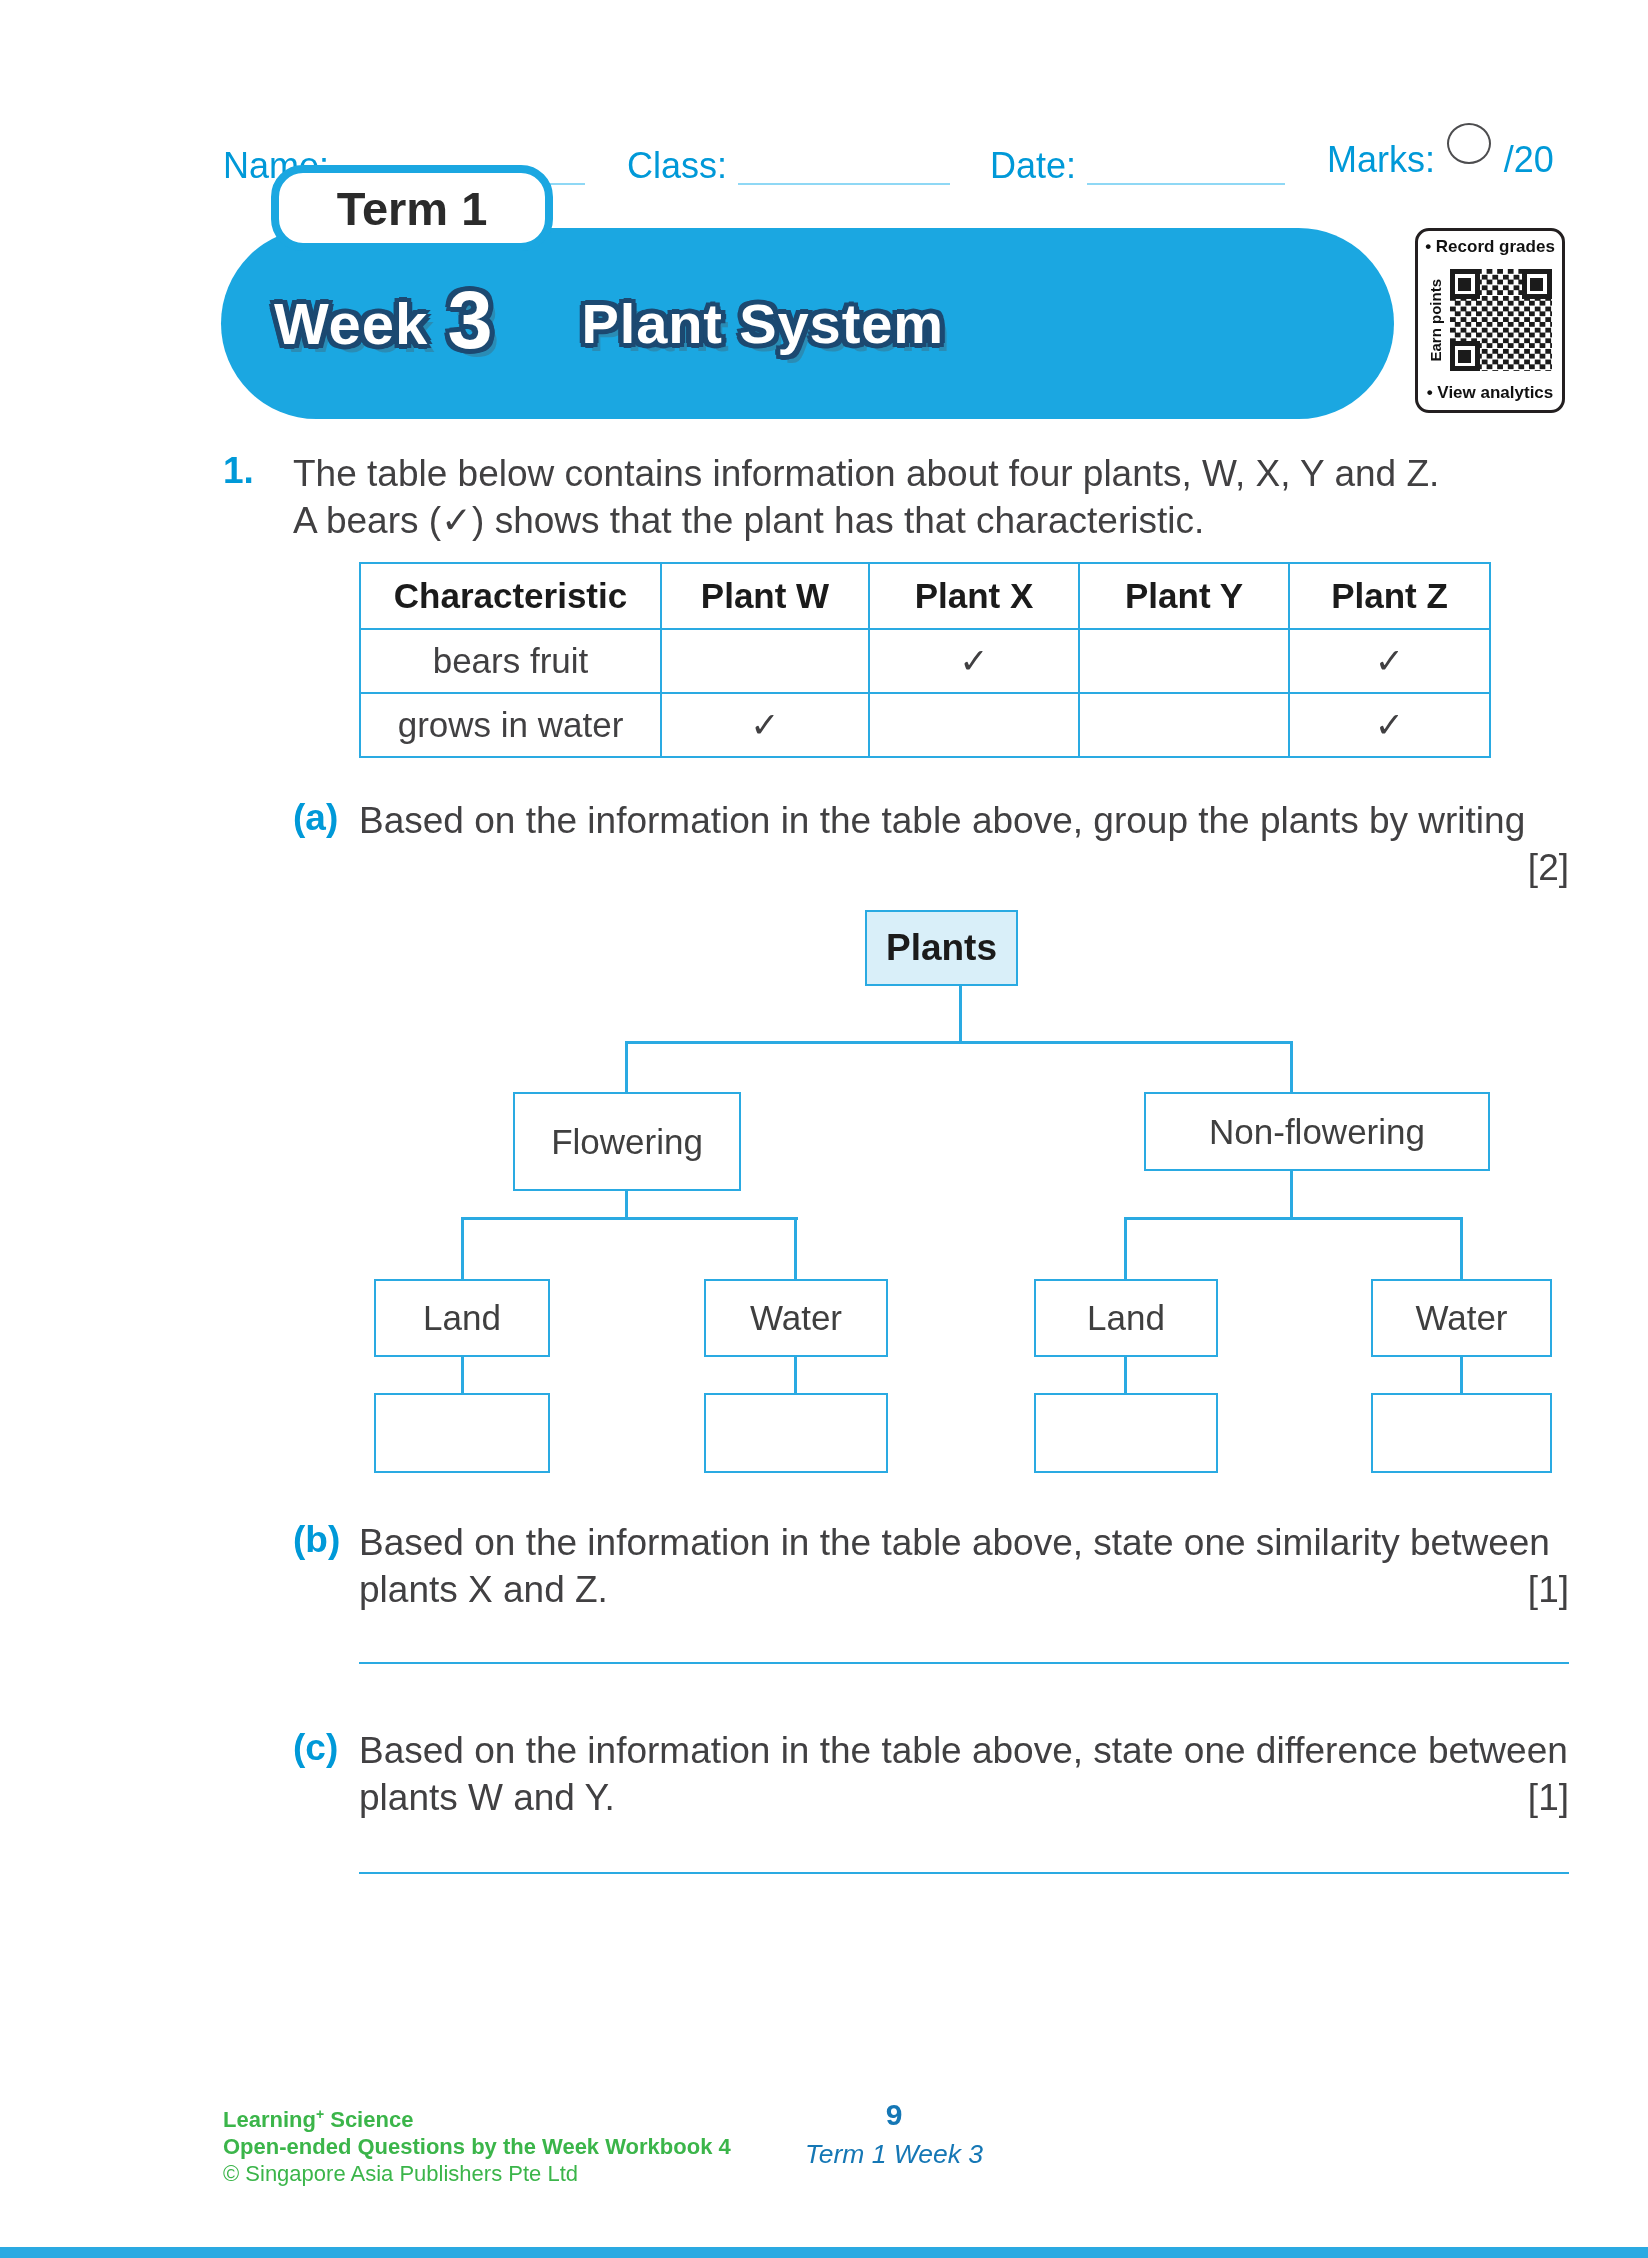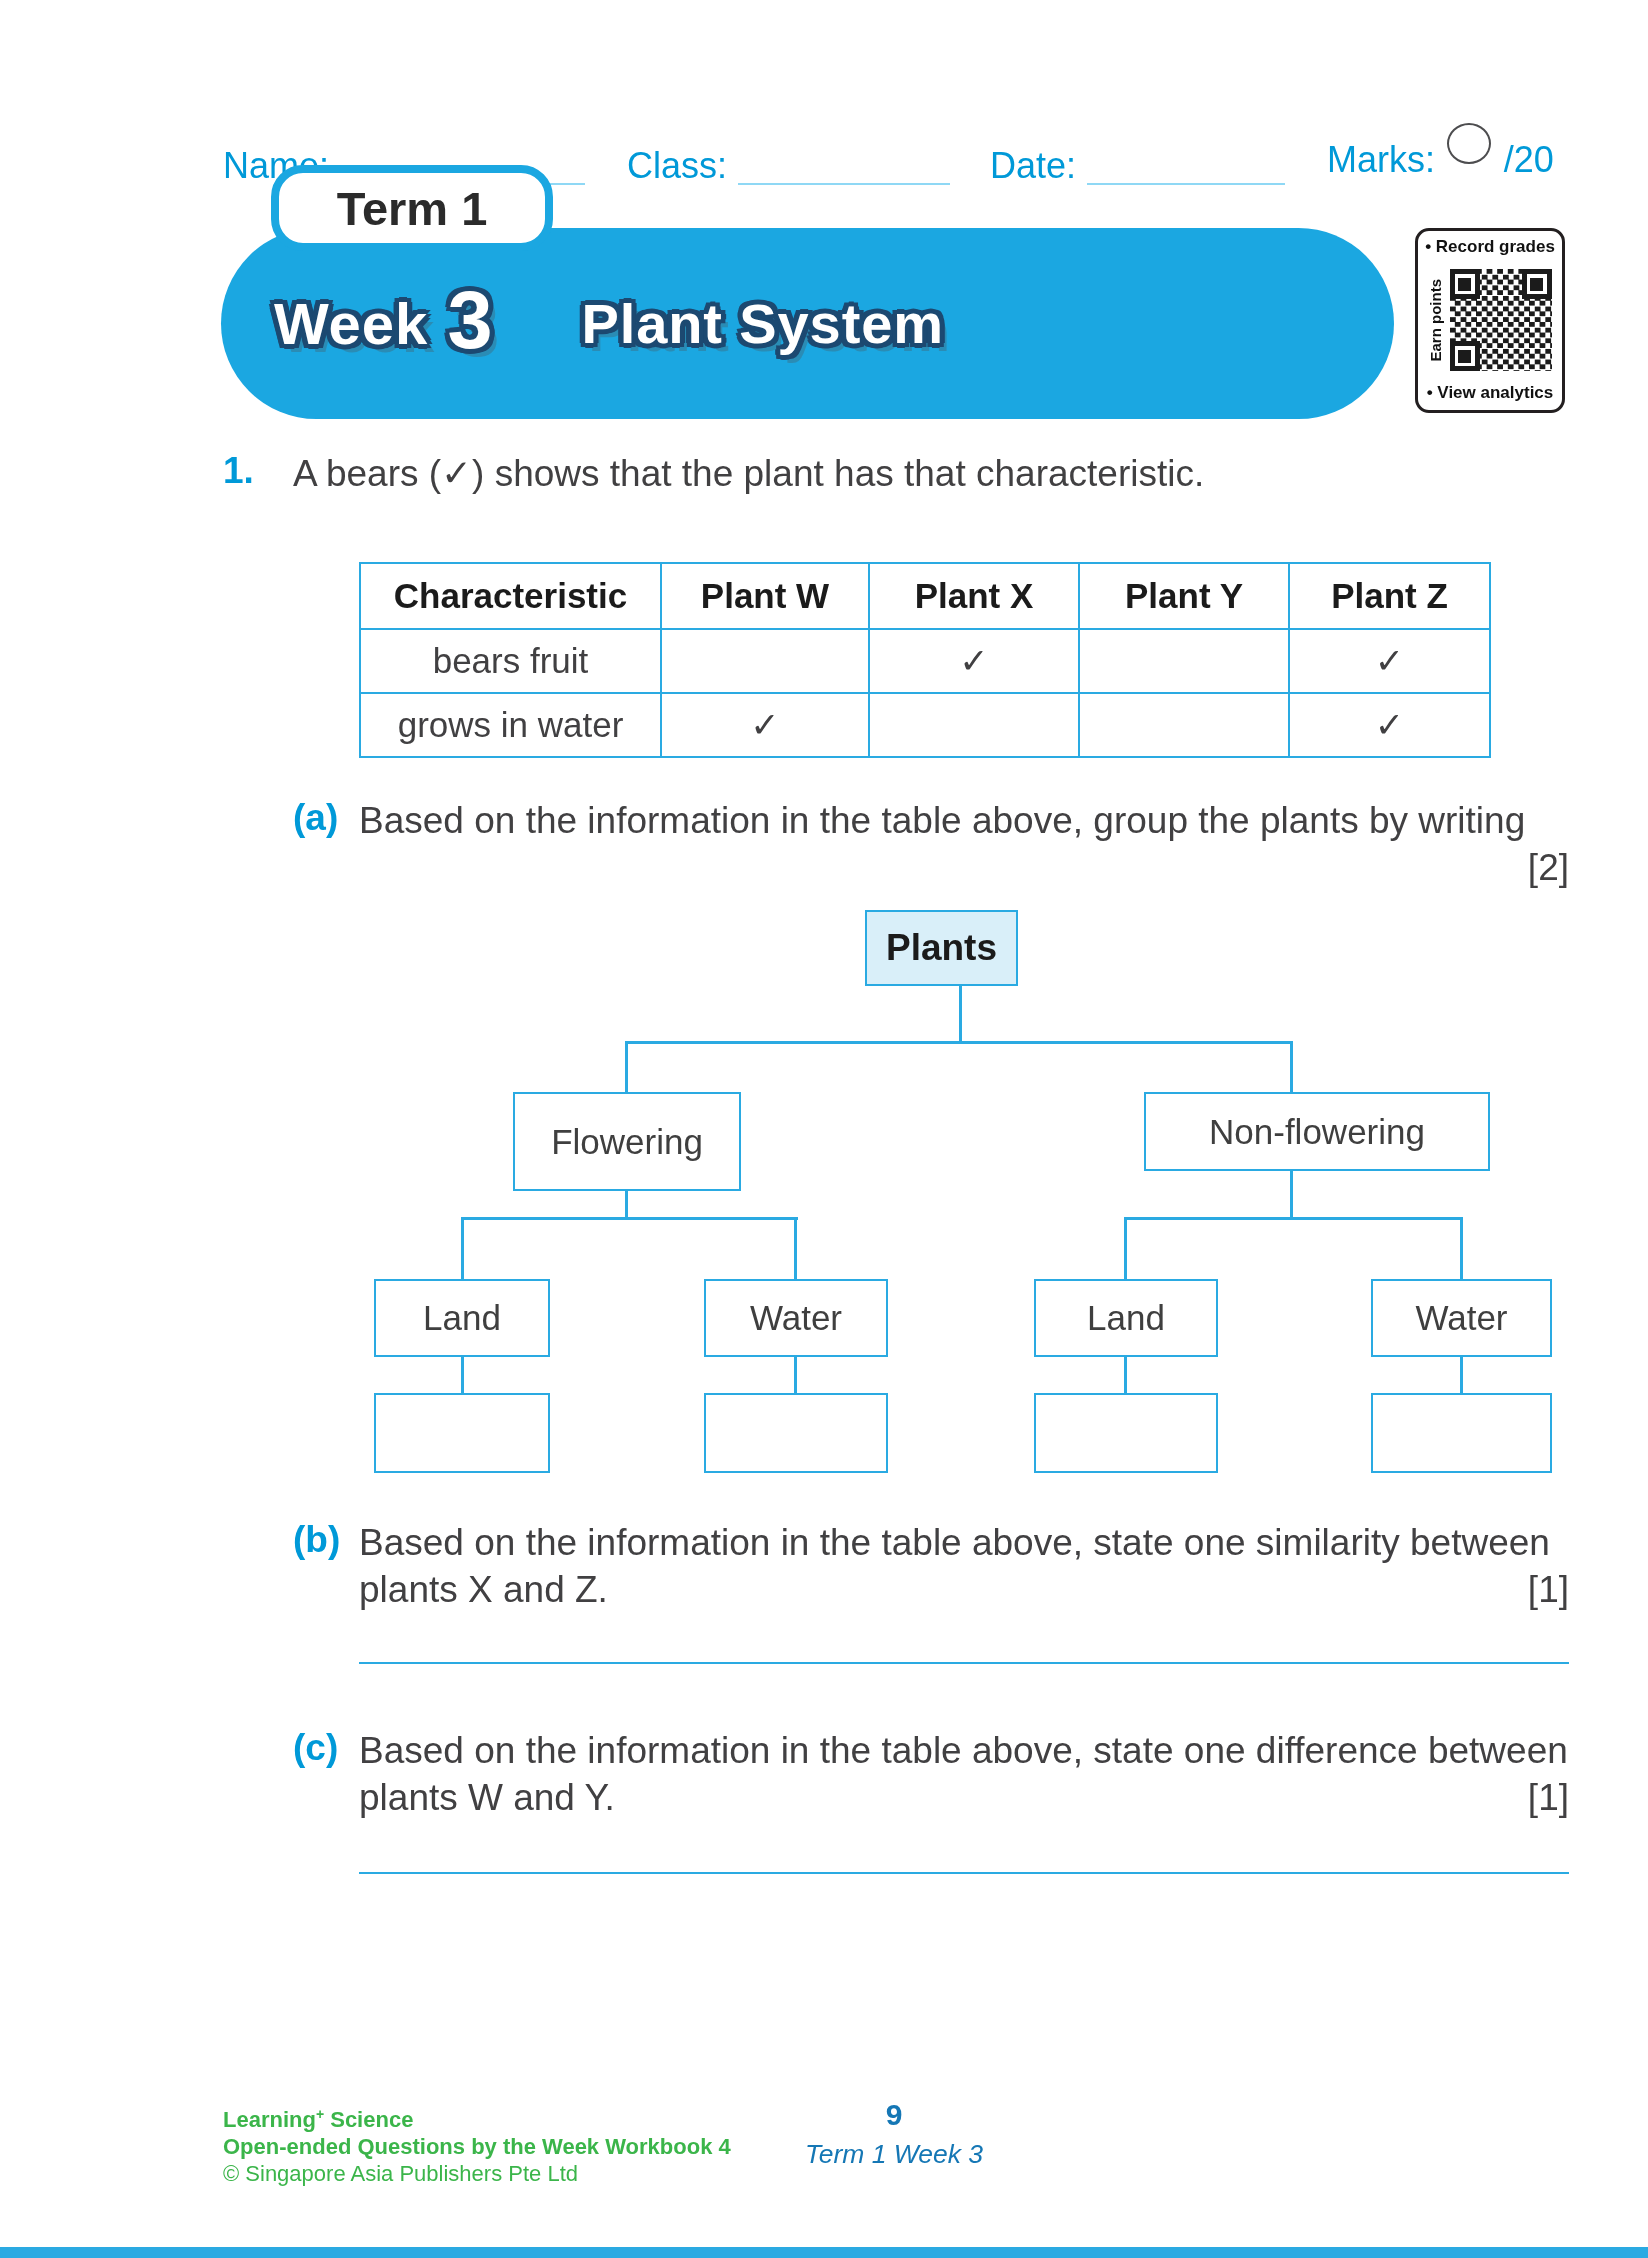--- a/index.html
+++ b/index.html
@@ -137,20 +137,21 @@
       <span class="qr-finder tl"></span>
       <span class="qr-finder tr"></span>
       <span class="qr-finder bl"></span>
     </div>
   </div>
   <div class="qr-bottom">• View analytics</div>
 </div>
 
 <div class="qnum">1.</div>
 <div class="qintro">
+  <div class="qline">The table below contains information about four plants, W, X, Y and Z.</div>
   <div class="qline">A bears (✓) shows that the plant has that characteristic.</div>
 </div>
 
 <table class="ptable">
   <colgroup>
     <col style="width:301px">
       <col style="width:208px">
       <col style="width:210px">
       <col style="width:210px">
       <col style="width:201px">

